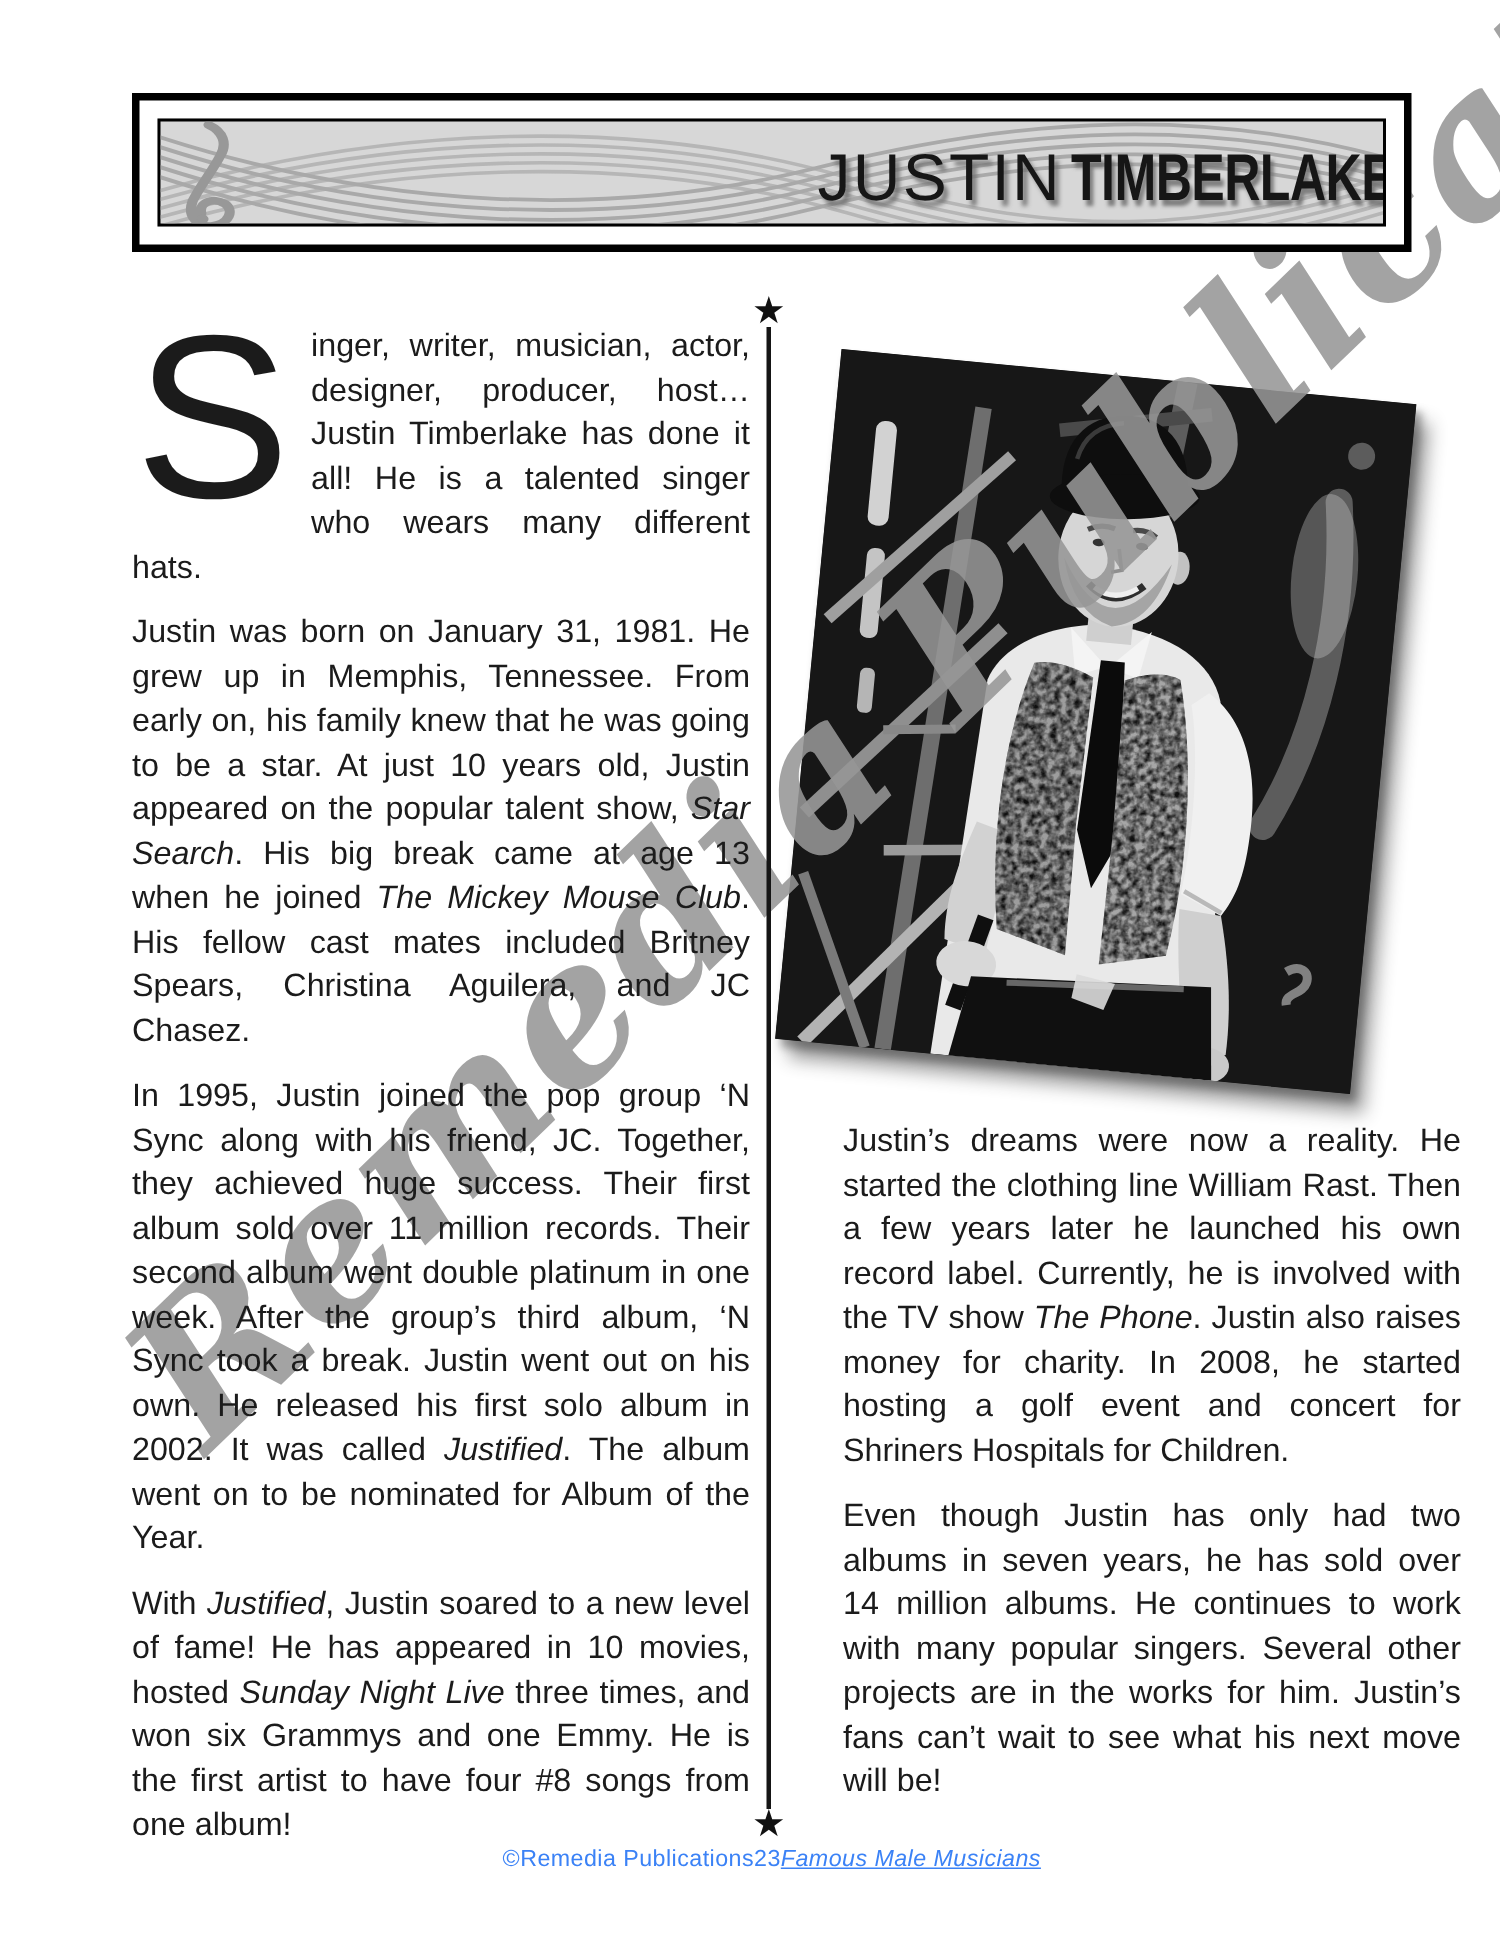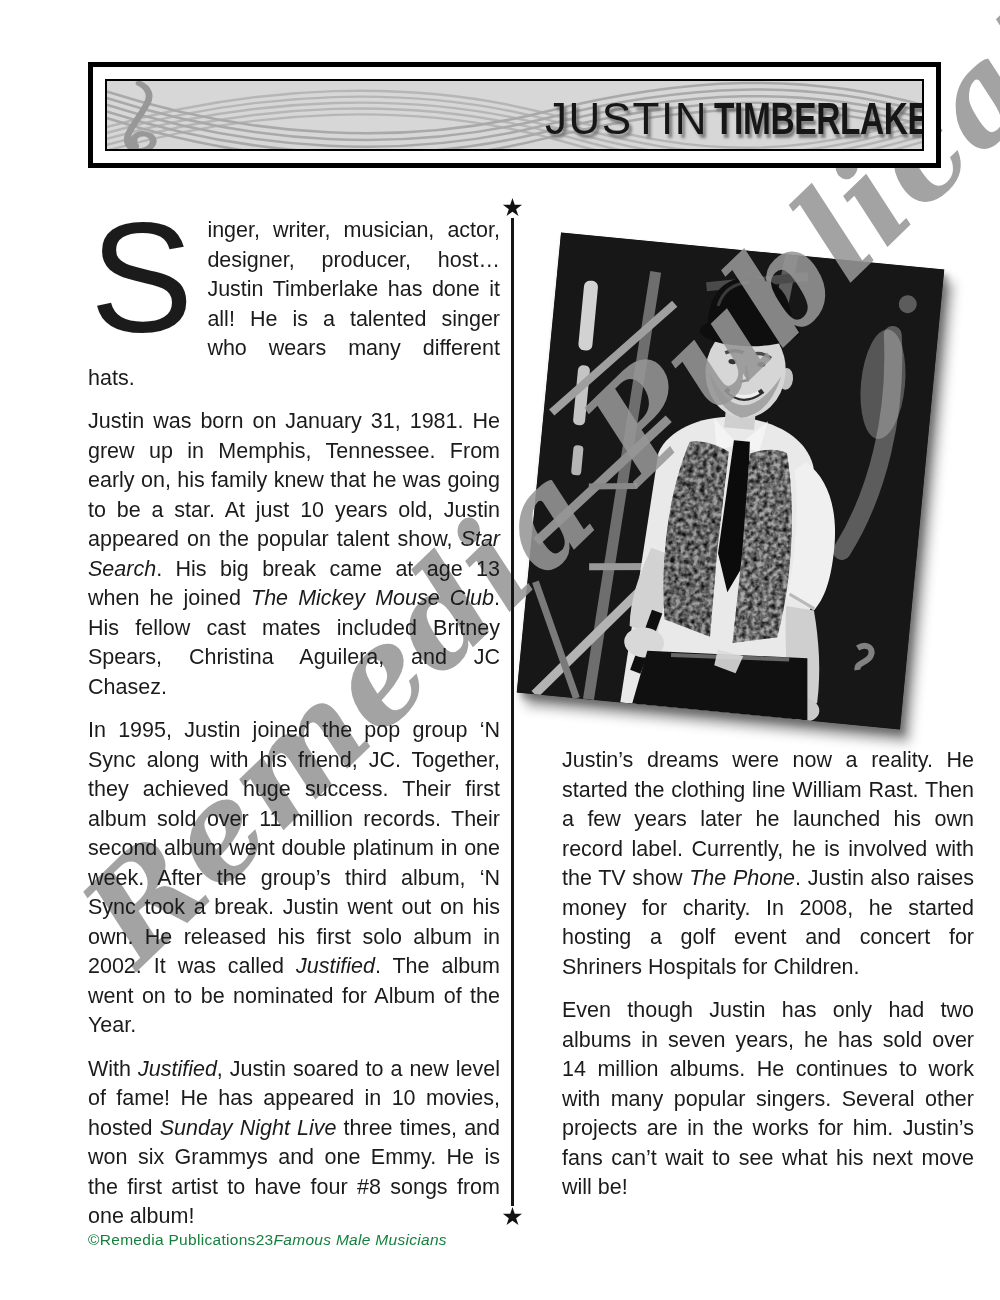--- a/index.html
+++ b/index.html
@@ -58,24 +58,24 @@
   .photo{
     position:absolute;left:538px;top:250px;width:385px;height:462px;
     transform:rotate(5.5deg);z-index:1;
     box-shadow:10px 12px 12px rgba(40,40,40,0.45), 4px 5px 6px rgba(0,0,0,0.35);
     background:#171717;
   }
   .photo svg{display:block;width:100%;height:100%;}
   
   .footer{
     position:absolute;left:88px;top:1231px;width:853px;z-index:3;
-    display:flex;justify-content:flex-start;align-items:baseline;
-    font-size:15.5px;color:#15803d;letter-spacing:0.3px;
-  }
-  .footer .book{font-style:italic;}
+    display:flex;justify-content:center;align-items:baseline;
+    font-size:15.5px;color:#3b82f6;letter-spacing:0.3px;
+  }
+  .footer .book{font-style:italic;text-decoration:underline;}
 </style>
 </head>
 <body>
 
 <div class="banner">
   <div class="banner-inner">
     <svg class="banner-art" viewBox="0 0 839 92" preserveAspectRatio="none">
       <g stroke="#b6b6b6" stroke-width="3.2" fill="none">
         <path d="M-10,66 C150,4 320,-6 470,50 S710,104 860,42"></path>
         <path d="M-10,74 C150,12 320,2 470,58 S710,112 860,50"></path>

